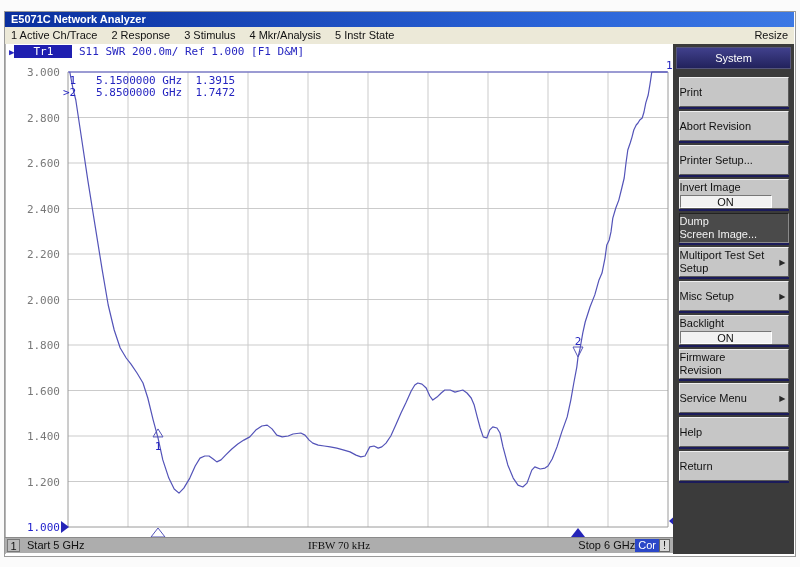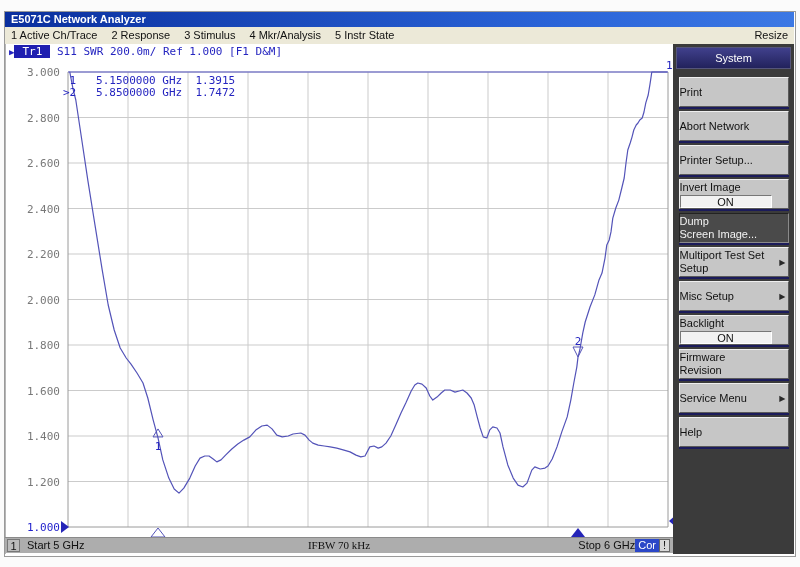--- a/index.html
+++ b/index.html
@@ -33,21 +33,21 @@
         border-right:1px solid #8a8a8a;border-bottom:1px solid #8a8a8a;}
   .skey-state{width:92px;height:13px;line-height:13px;margin-top:1px;background:#f2f2f2;color:#111;
         border-top:1px solid #777;border-left:1px solid #777;
         border-bottom:1px solid #fff;border-right:1px solid #fff;box-sizing:border-box;}
   .skey-arrow{position:absolute;right:2px;top:50%;transform:translateY(-50%);
         font-size:8px;color:#2a2a2a;}
   .chart-svg{position:absolute;left:0;top:0;pointer-events:none;}
   .trace-header{position:absolute;left:9px;top:45px;font-family:"DejaVu Sans Mono",monospace;
         font-size:11px;line-height:13px;color:#2525c0;white-space:pre;}
   .tr-arrow{color:#2525c0;font-size:9px;}
-  .tr-badge{background:#1f1fb0;color:#ffffff;padding:0 8px;}
+  .tr-badge{background:#1f1fb0;color:#ffffff;padding:0 19px;}
   .marker-readout{position:absolute;left:63px;top:75px;font-family:"DejaVu Sans Mono",monospace;
         font-size:11px;line-height:12px;color:#2525c0;white-space:pre;}
   .ylabel{position:absolute;width:44px;text-align:right;font-family:"DejaVu Sans Mono",monospace;
         font-size:11px;color:#787878;}
   .ylabel.ref{color:#2222cc;}
   .trace-num-label{position:absolute;left:666px;top:59px;font-family:"DejaVu Sans Mono",monospace;
         font-size:11px;color:#2525c0;}
   .statusbar{position:absolute;left:5px;top:537px;width:668px;height:16px;background:#adadad;
         border-top:1px solid #8a8a8a;font-size:11px;line-height:15px;color:#111;
         box-sizing:border-box;}
@@ -146,21 +146,21 @@
     </span>
   </div>
 
   <div class="sidebar">
     <div class="sb-title">System</div>
     <div id="softkeys">
         <div class="skey">
           <div class="skey-line">Print</div>
         </div>
         <div class="skey">
-          <div class="skey-line">Abort Network</div>
+          <div class="skey-line">Abort Revision</div>
         </div>
         <div class="skey">
           <div class="skey-line">Printer Setup...</div>
         </div>
         <div class="skey">
           <div class="skey-line">Invert Image</div>
           <div class="skey-state">ON</div>
         </div>
         <div class="skey pressed">
           <div class="skey-line">Dump</div>
@@ -183,15 +183,18 @@
           <div class="skey-line">Firmware</div>
           <div class="skey-line">Revision</div>
         </div>
         <div class="skey">
           <div class="skey-line">Service Menu</div>
           <span class="skey-arrow">▶</span>
         </div>
         <div class="skey">
           <div class="skey-line">Help</div>
         </div>
+        <div class="skey">
+          <div class="skey-line">Return</div>
+        </div>
       </div>
   </div>
 </div>
 
 </body></html>

